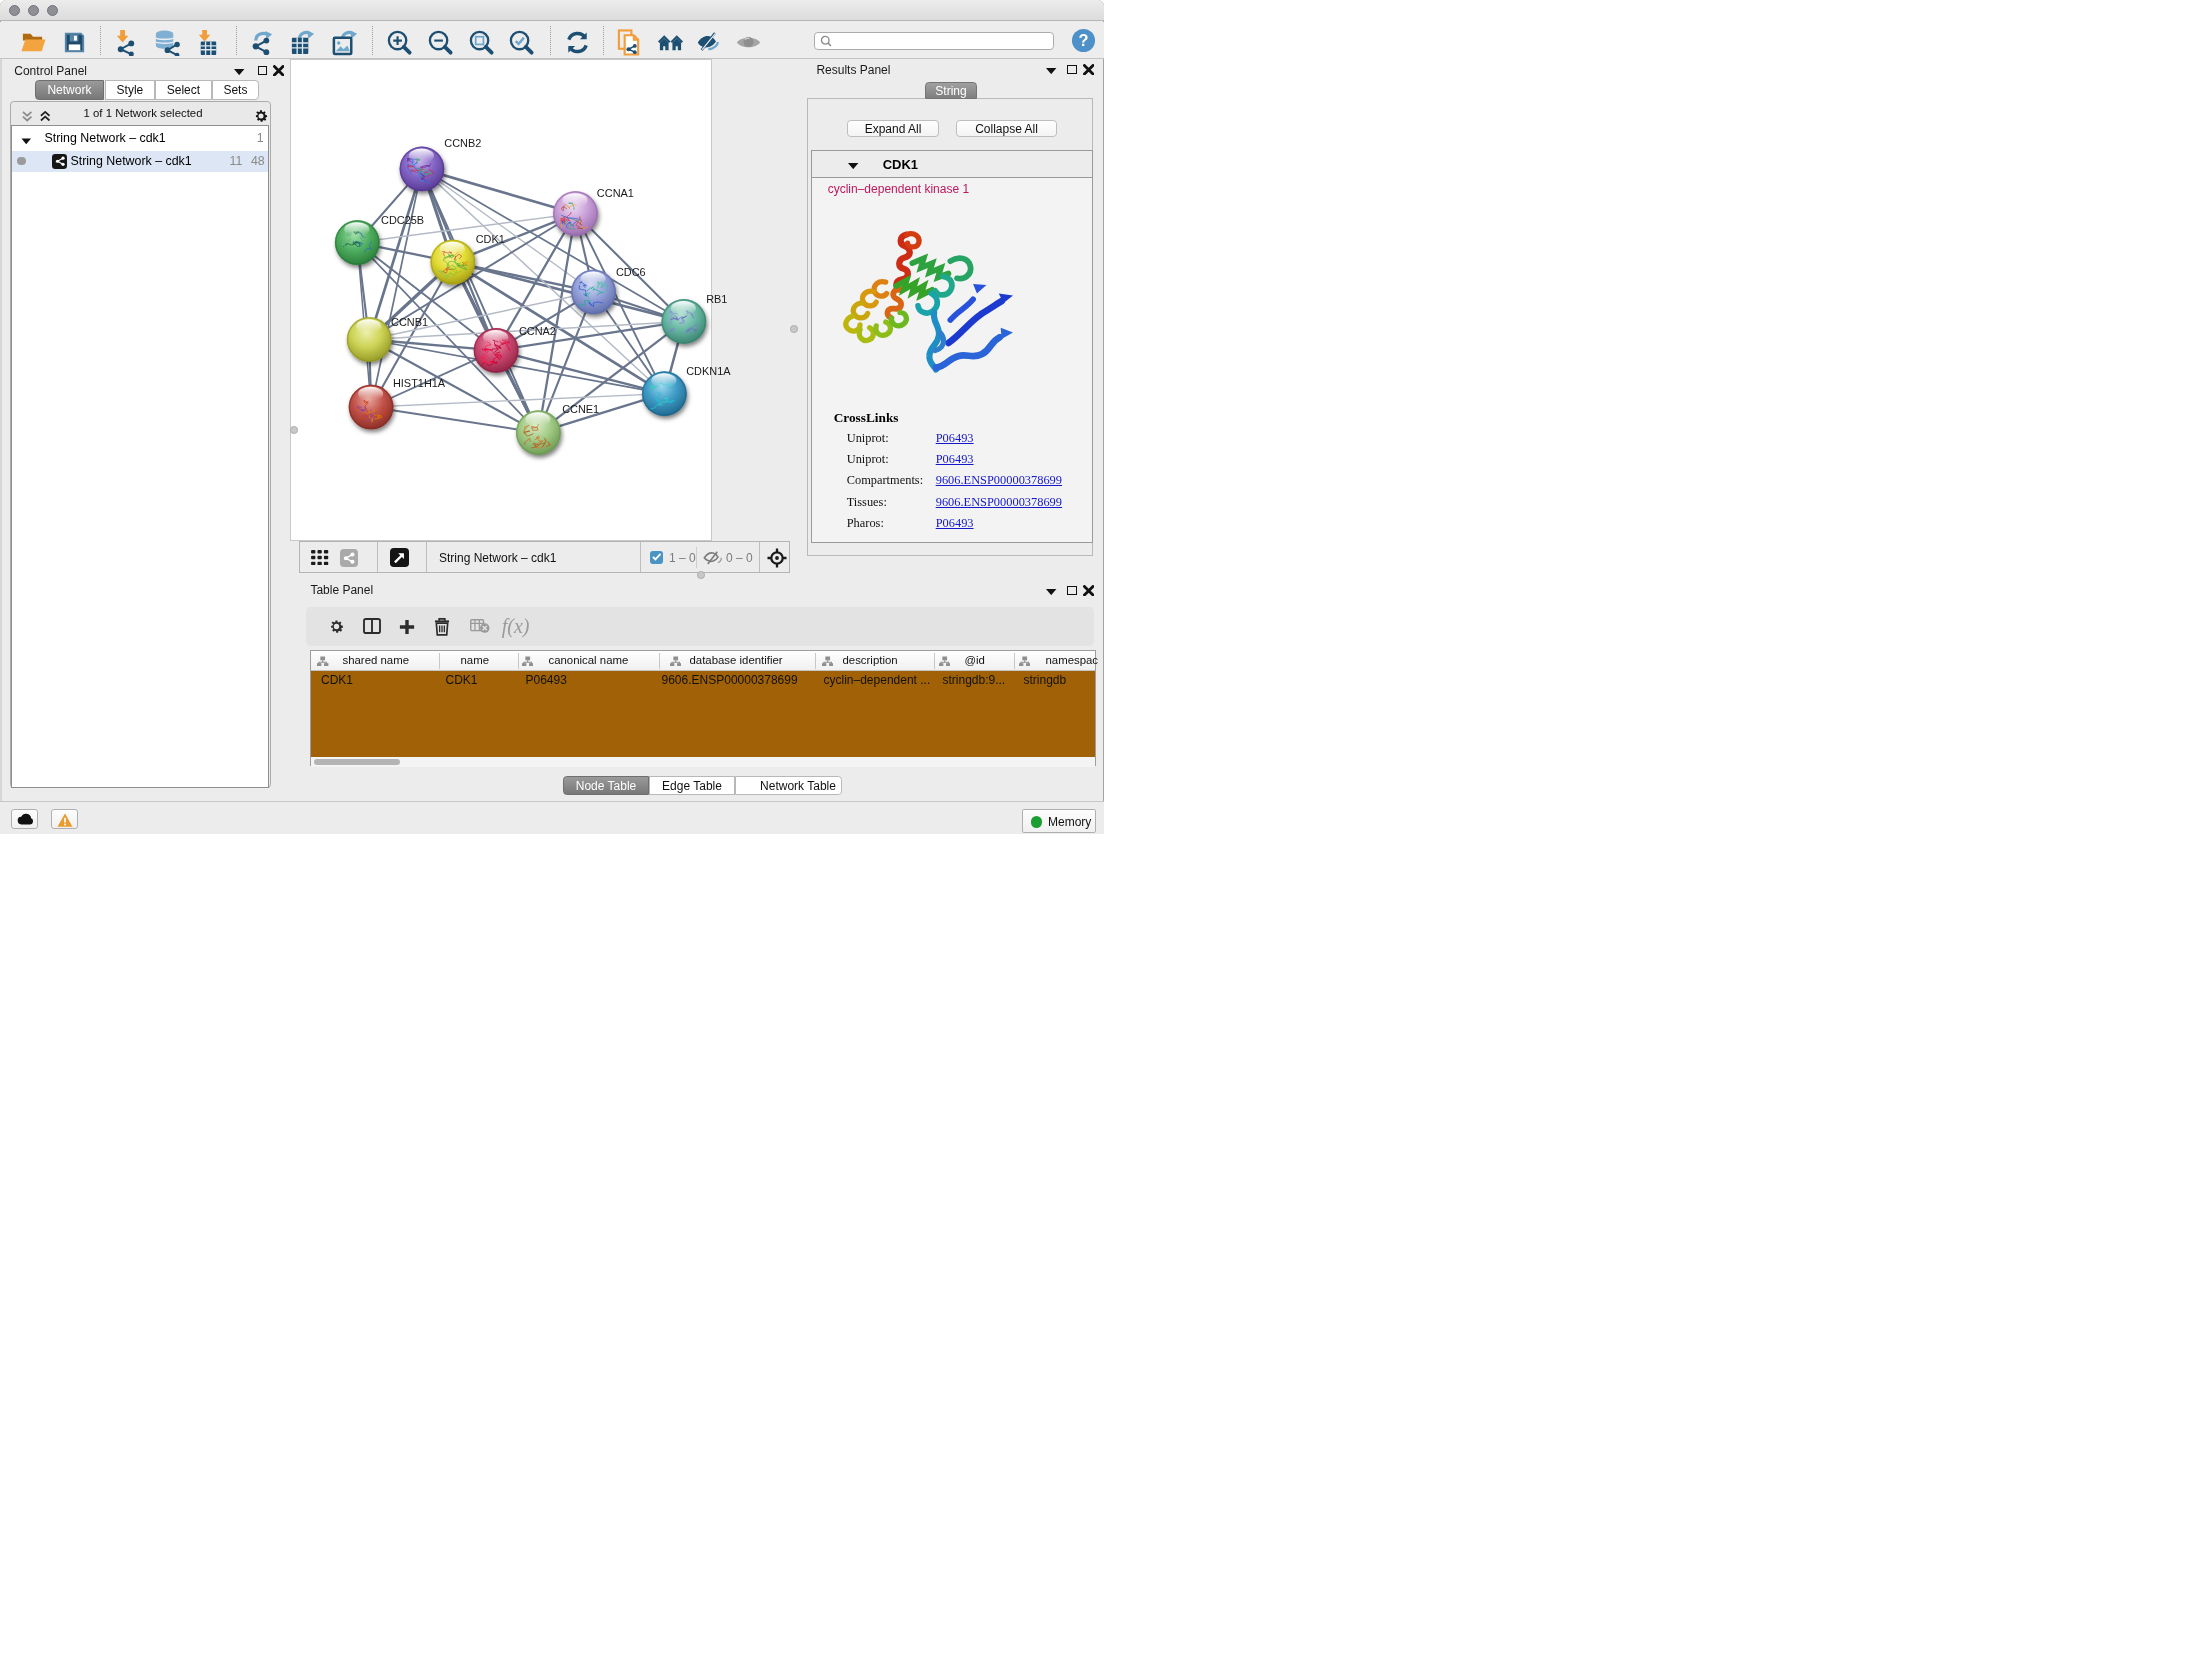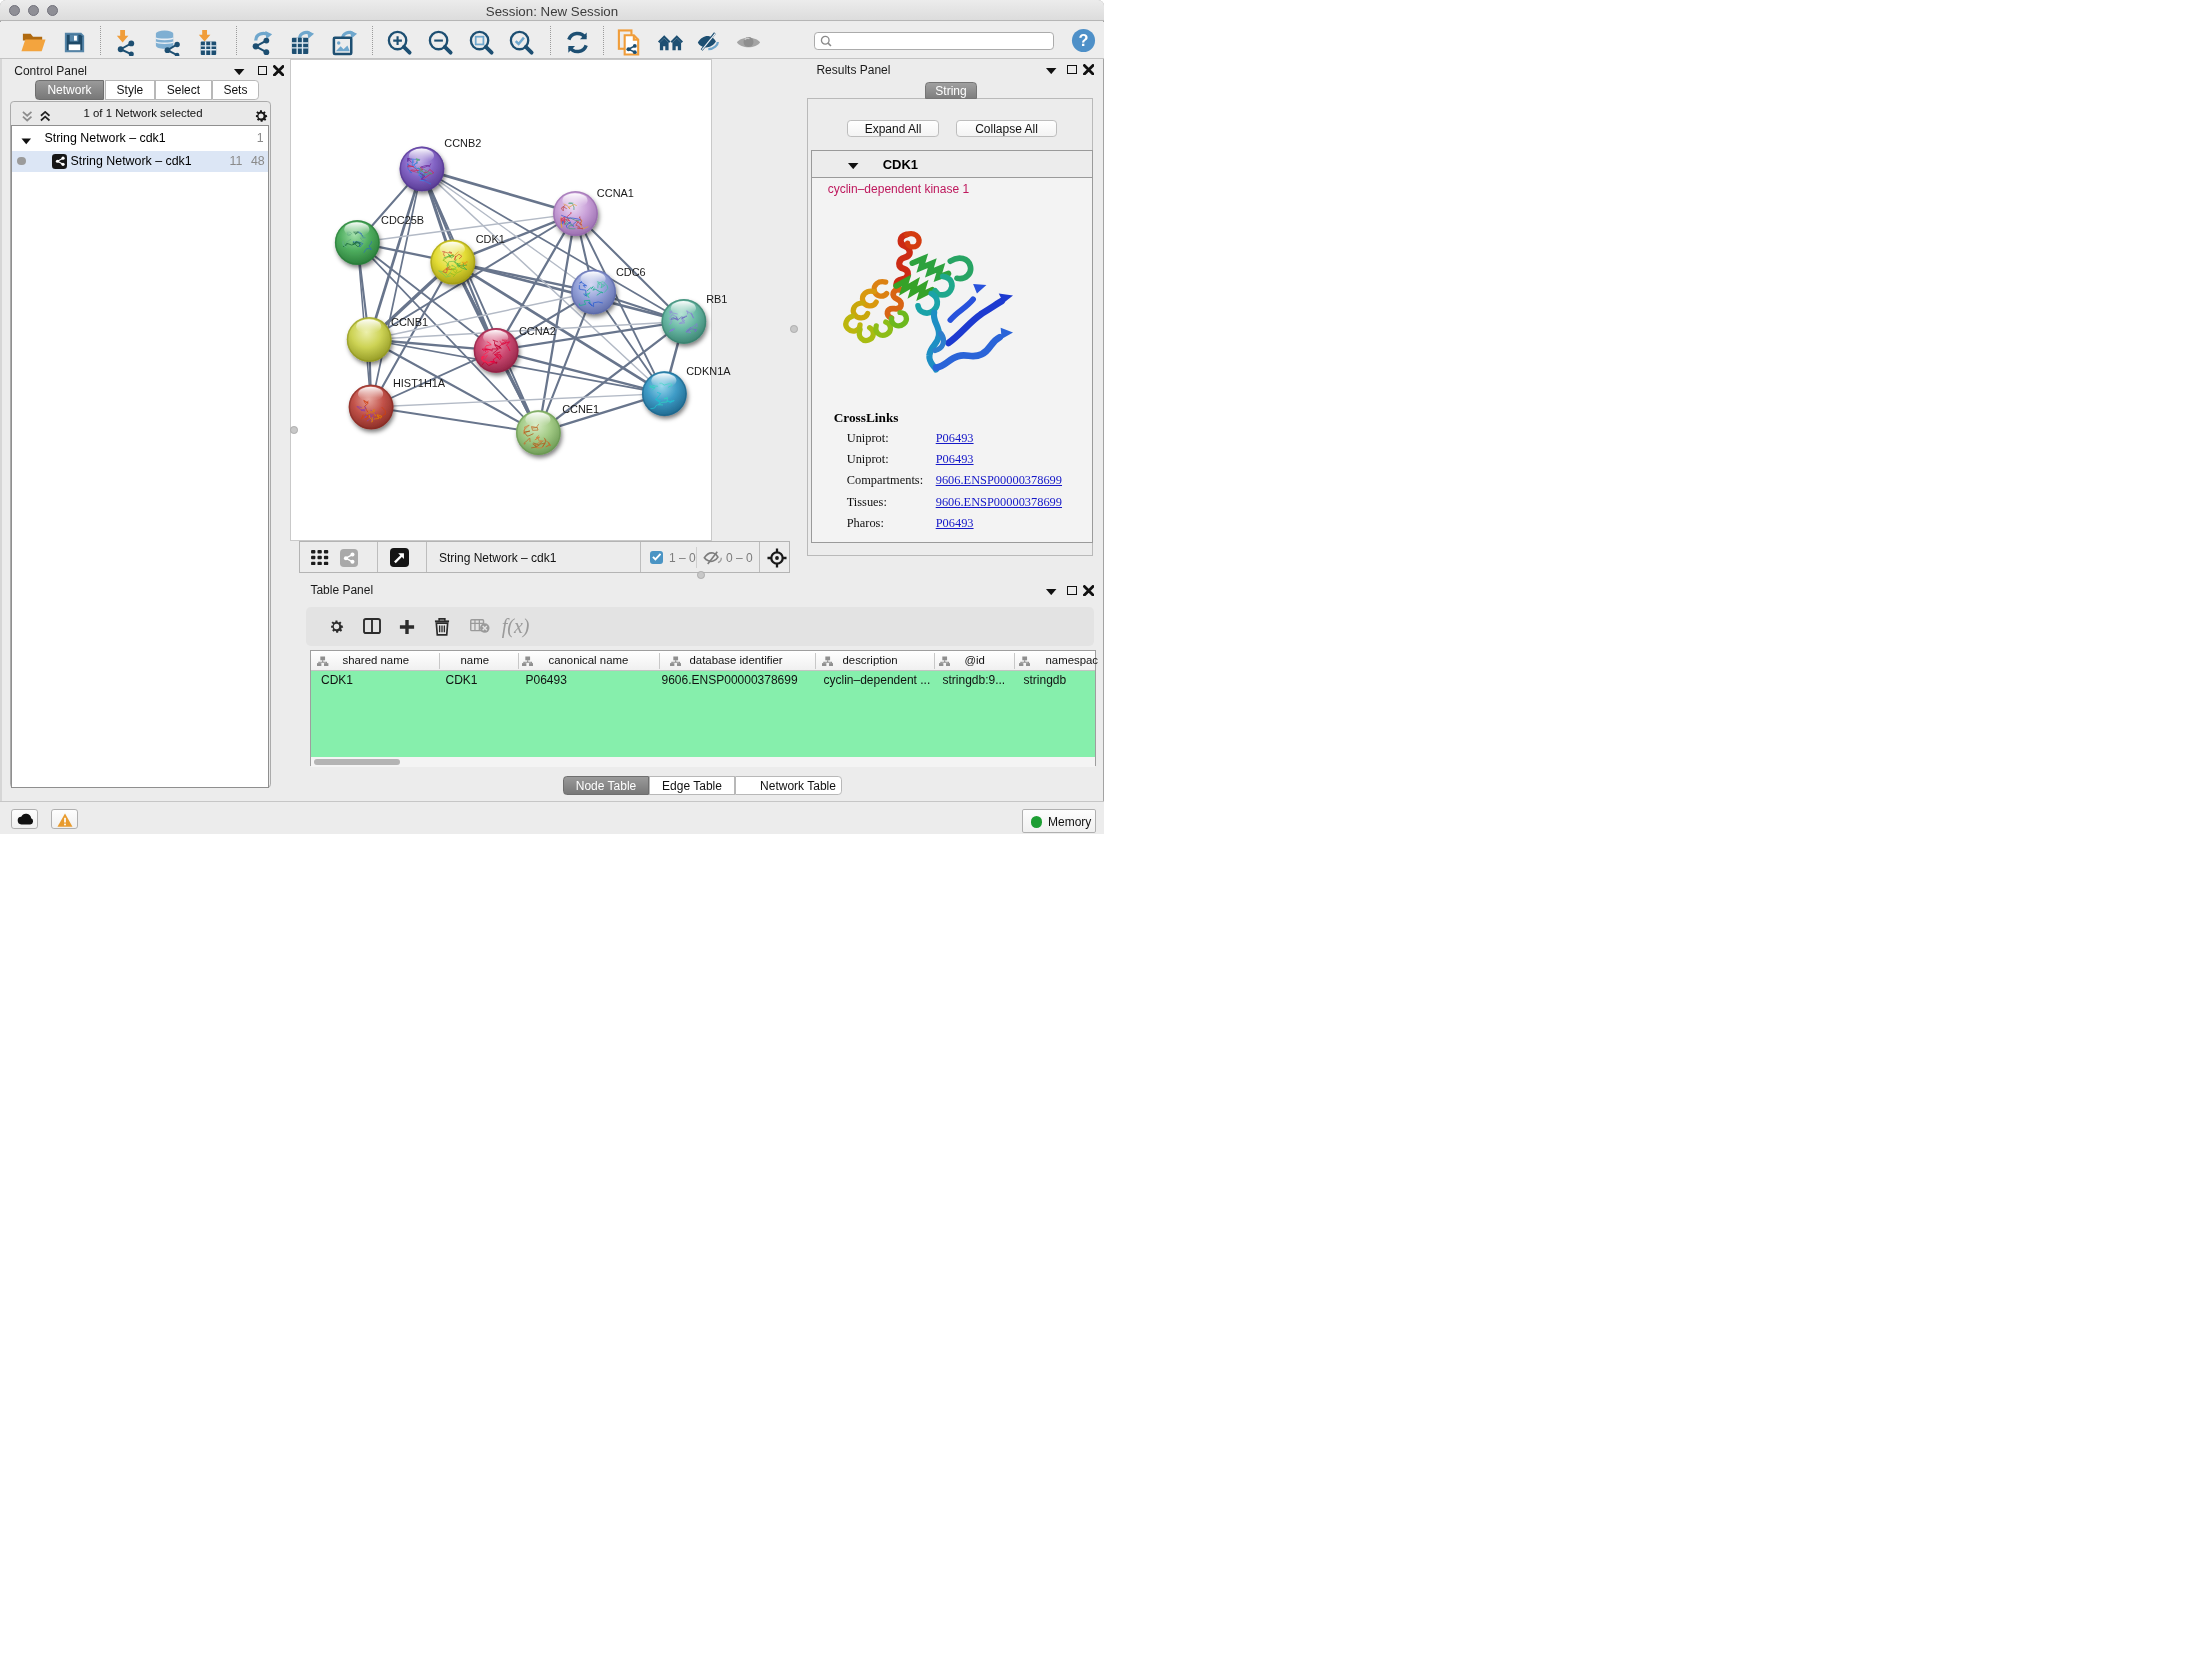--- a/index.html
+++ b/index.html
@@ -59,21 +59,20 @@
       <rect x="0" y="7.5" width="4.6" height="3.5" fill="#8f8f8f"></rect>
       <rect x="7.4" y="7.5" width="4.6" height="3.5" fill="#8f8f8f"></rect>
     </g>
   </defs>
 </svg>
 <div id="winbg" class="abs"></div>
 <div id="titlebar" class="abs">
   <div class="tl abs" style="left:8.6px;"></div>
   <div class="tl abs" style="left:27.6px;"></div>
   <div class="tl abs" style="left:47px;"></div>
-  <div class="title abs">Session: New Session</div>
 </div>
 
 <div id="toolbar" class="abs">
 
   <div class="abs tbsep" style="left:100px;"></div>
   <div class="abs tbsep" style="left:236px;"></div>
   <div class="abs tbsep" style="left:372px;"></div>
   <div class="abs tbsep" style="left:550px;"></div>
   <div class="abs tbsep" style="left:603px;"></div>
 
@@ -746,21 +745,21 @@
     </svg>
     <svg class="abs" style="left:164px; top:12.4px;" width="20" height="14.3" viewBox="0 0 21 15">
       <rect x="0.8" y="0.8" width="13.4" height="11.4" rx="1" fill="none" stroke="#9a9a9a" stroke-width="1.5"></rect>
       <path d="M0.8,4.5 h13.4 M5.2,0.8 v11.4 M9.8,0.8 v11.4" stroke="#9a9a9a" stroke-width="1.3"></path>
       <circle cx="15.5" cy="9.5" r="5" fill="#9a9a9a"></circle>
       <path d="M13.3,7.3 l4.4,4.4 M17.7,7.3 l-4.4,4.4" stroke="#e3e3e3" stroke-width="1.5"></path>
     </svg>
     <div class="abs serif" style="left:196px; top:7.6px; font-size:20px; font-style:italic; color:#9a9a9a;">f(x)</div>
   </div>
 
-  <div class="abs" style="left:10.5px; top:70px; width:786px; height:116px; border:1px solid #9e9e9e; background:#86efac;">
+  <div class="abs" style="left:10.5px; top:70px; width:786px; height:116px; border:1px solid #9e9e9e; background:#a16207;">
     <div class="abs" style="left:0; top:0; width:784px; height:20px; background:linear-gradient(#ffffff,#f0f0f0); border-bottom:1px solid #c4c4c4;"></div>
     <div class="abs hsep" style="left:128px;"></div>
       <div class="abs hsep" style="left:207px;"></div>
     <div class="abs hsep" style="left:348px;"></div>
       <div class="abs hsep" style="left:504px;"></div>
     <div class="abs hsep" style="left:623px;"></div>
       <div class="abs hsep" style="left:703px;"></div>
     <svg class="abs forki" style="left:6.7px;" viewBox="0 0 12 11" width="11.4" height="10.5">
         <use href="#fork"></use>
       </svg>

